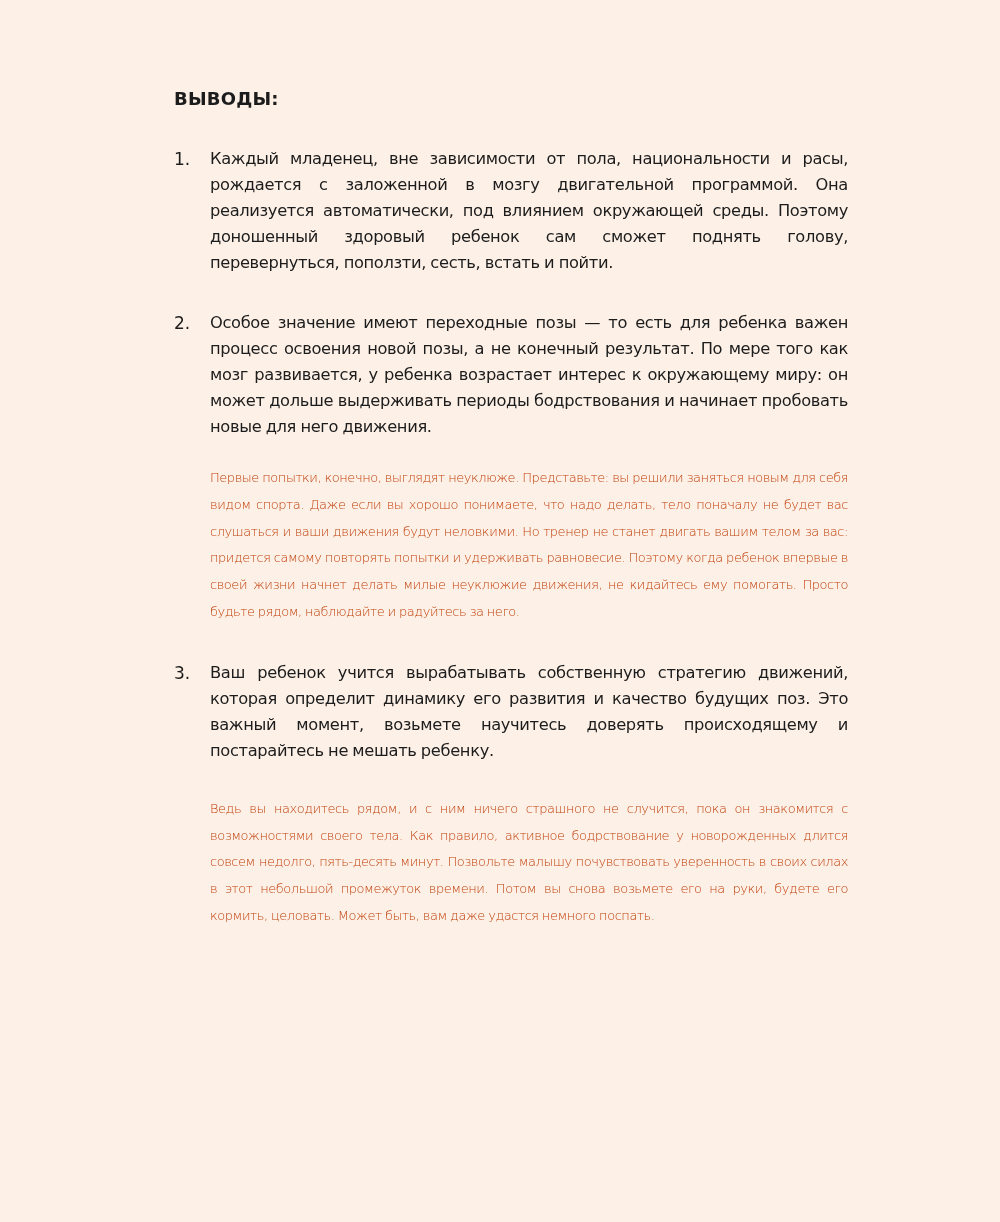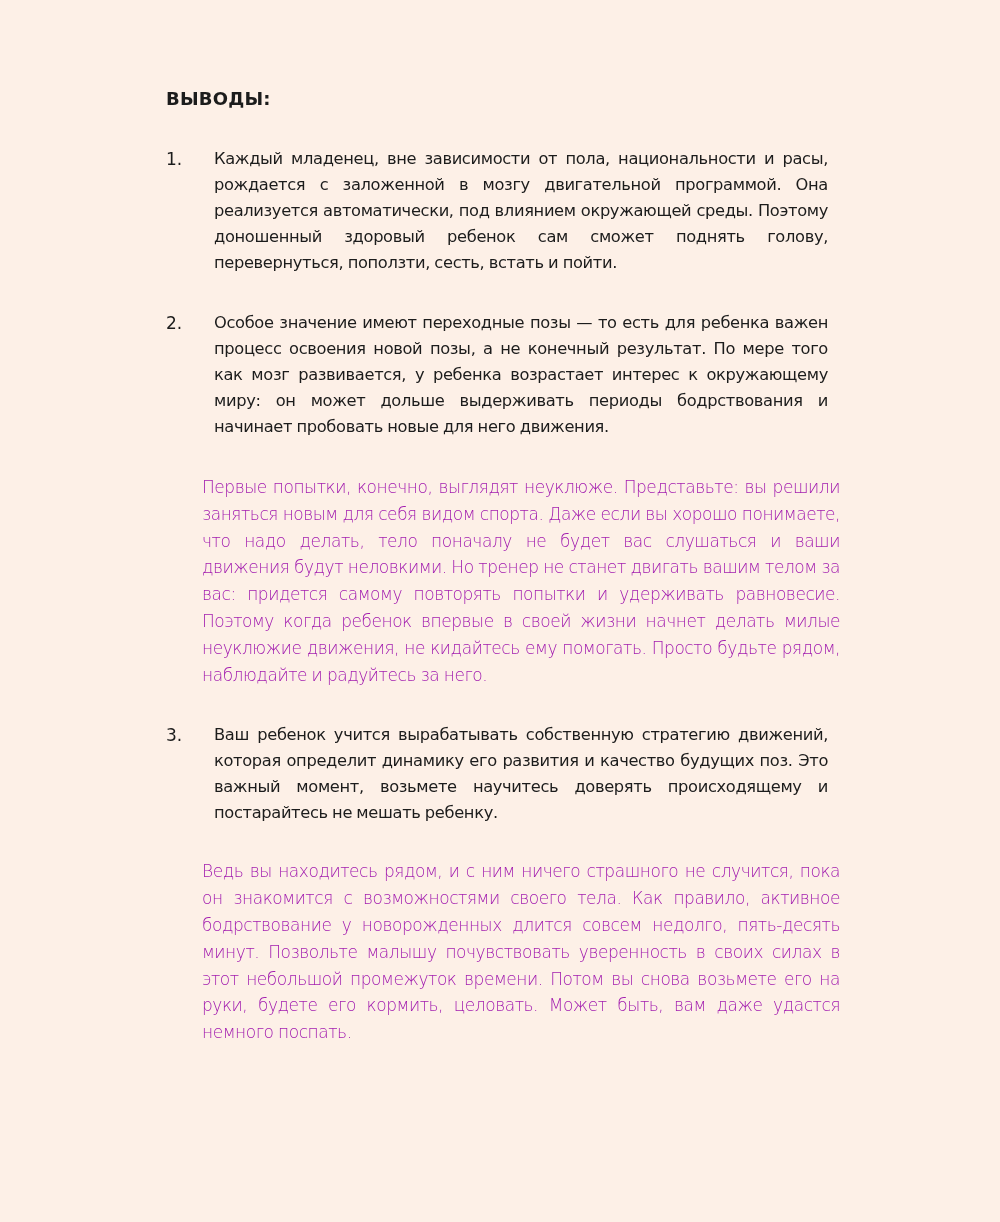--- a/index.html
+++ b/index.html
@@ -10,21 +10,21 @@
       width: 1000px;
       height: 1222px;
       background: #fdf0e7;
       color: #1c1c1c;
       font-family: "DejaVu Sans", sans-serif;
       position: relative;
       overflow: hidden;
     }
     .page {
       position: absolute;
-      left: 166px;
+      left: 174px;
       top: 86px;
       width: 674px;
     }
     .heading {
       font-family: "DejaVu Sans", sans-serif;
       font-weight: bold;
       font-size: 18px;
       letter-spacing: 0.2px;
       margin: 0 0 34px 0;
       line-height: 26px;
@@ -40,30 +40,30 @@
       top: 0;
       font-size: 17px;
       line-height: 26px;
       color: #1c1c1c;
     }
     .item-lead {
       font-size: 16.3px;
       line-height: 26px;
       color: #1c1c1c;
       text-align: justify;
-      margin: 12px;
+      margin: 0;
       letter-spacing: -0.35px;
       word-spacing: -0.5px;
     }
     .item-body {
-      font-size: 17px;
+      font-size: 13px;
       line-height: 26.8px;
-      color: #a21caf;
+      color: #c2410c;
       text-align: justify;
-      margin: 34px 0 0 0;
+      margin: 25px 0 0 0;
       letter-spacing: -0.45px;
       word-spacing: -0.4px;
       font-weight: 300;
     }
     .item3 .item-body { margin-top: 32px; }
   </style>
 </head>
 <body>
 
 <div class="page">

